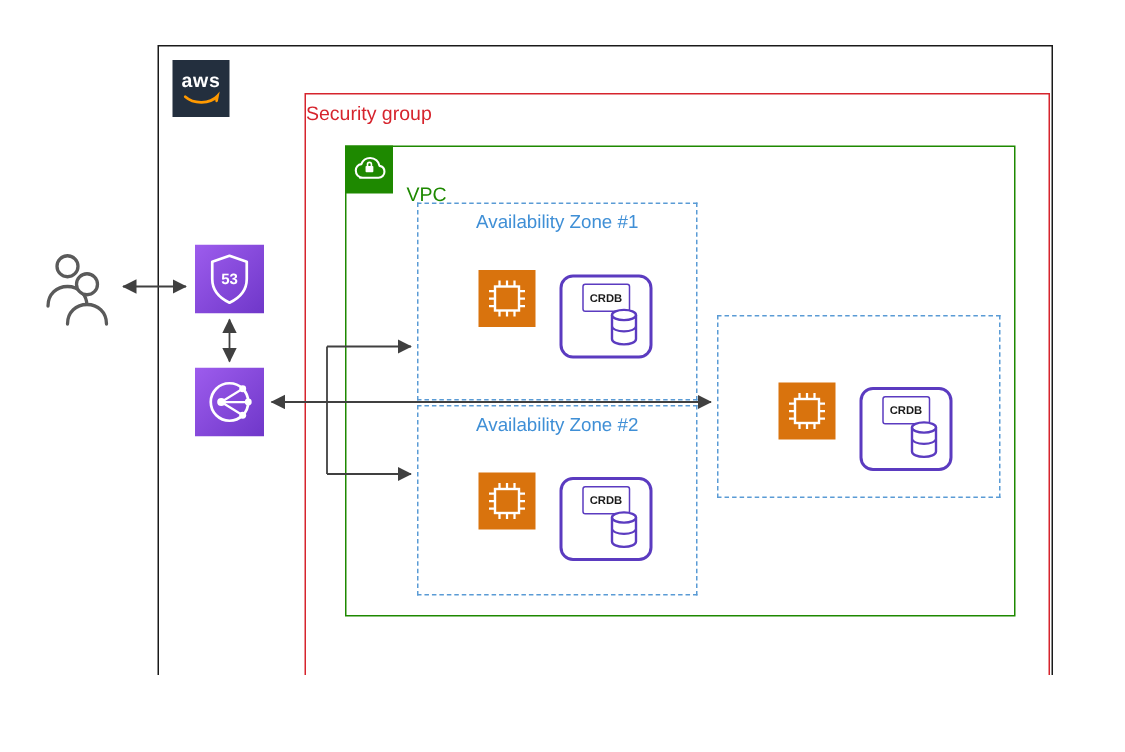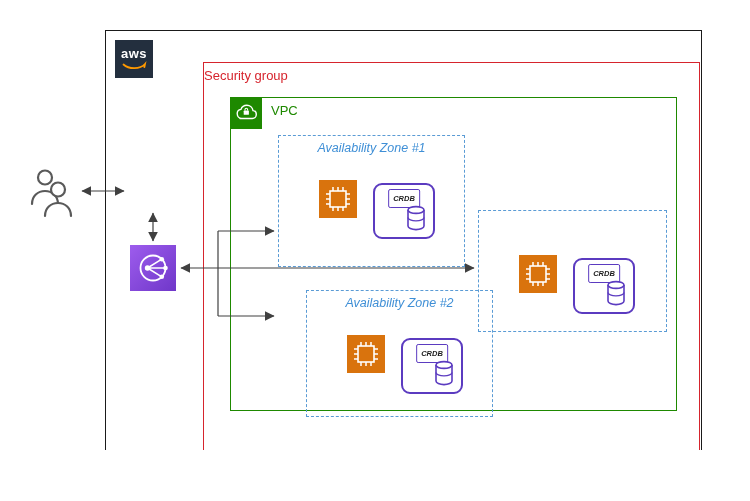--- a/index.html
+++ b/index.html
@@ -19,26 +19,26 @@
   .aws-logo svg { position:absolute; left:0; top:0; }
 
   
   .sg-box { left:203px; top:62px; width:495px; height:387px; border:1px solid #D6242D; }
   .sg-label { position:absolute; top:5px; left:0; right:0; text-align:left;
               color:#D6242D; font-size:13px; }
 
   
   .vpc-box { left:230px; top:97px; width:445px; height:312px; border:1px solid #1E8900; }
   .vpc-icon { position:absolute; left:-1px; top:-1px; width:32px; height:32px; background:#1E8900; }
-  .vpc-label { position:absolute; left:40px; top:5px; color:#1E8900; font-size:13px; }
-
-  
-  .az { border:1px dashed #5A9BD5;font-style:italic; }
+  .vpc-label { position:absolute; left:40px; top:24px; color:#1E8900; font-size:13px; }
+
+  
+  .az { border:1px dashed #5A9BD5; }
   .az1 { left:278px; top:135px; width:185px; height:130px; }
-  .az2 { left:278px; top:290px; width:185px; height:125px;margin-left:28px; }
+  .az2 { left:278px; top:270px; width:185px; height:125px; }
   .az3 { left:478px; top:210px; width:187px; height:120px; }
   .az-label { position:absolute; top:5px; left:0; right:0; text-align:center;
               color:#3F8FD6; font-size:12.5px; }
 
   .ec2 { position:absolute; left:40px; top:44px; width:38px; height:38px; background:#D9730D; }
   .crdb {
     position:absolute; left:94px; top:47px; width:62px; height:56px;
     border:2px solid #5B3BC0; border-radius:9px; background:#fff; box-sizing:border-box;
   }
   .crdb-label {
@@ -149,20 +149,33 @@
     <svg width="46" height="52" viewBox="0 0 46 52">
       <g stroke="#5A5A5A" stroke-width="2.2" fill="#fff" stroke-linecap="round">
         <circle cx="15" cy="10.5" r="7"></circle>
         <path d="M2 37 c0 -8 5.8 -13 13 -13 s13 5 13 13"></path>
         <circle cx="28" cy="22.5" r="7"></circle>
         <path d="M15 49 c0 -8 5.8 -13 13 -13 s13 5 13 13"></path>
       </g>
     </svg>
   </div>
 
+  <div class="abs r53">
+    <svg width="46" height="46" viewBox="0 0 46 46">
+      <defs>
+        <linearGradient id="purp1" x1="0" y1="0" x2="1" y2="1">
+          <stop offset="0" stop-color="#9D5CED"></stop>
+            <stop offset="1" stop-color="#6F37C9"></stop>
+        </linearGradient>
+      </defs>
+      <rect width="46" height="46" fill="url(#purp1)"></rect>
+      <path d="M23 7.5 L34.5 11.5 V23 C34.5 31 29.8 35.6 23 38.8 C16.2 35.6 11.5 31 11.5 23 V11.5 Z" stroke="#fff" stroke-width="1.8" fill="none" stroke-linejoin="round"></path>
+      <text x="23" y="26.5" text-anchor="middle" font-size="10" font-weight="bold" fill="#fff" font-family="Liberation Sans, sans-serif">53</text>
+    </svg>
+  </div>
 
   <div class="abs elb">
     <svg width="46" height="46" viewBox="0 0 46 46">
       <defs>
         <linearGradient id="purp2" x1="0" y1="0" x2="1" y2="1">
           <stop offset="0" stop-color="#9D5CED"></stop>
             <stop offset="1" stop-color="#6F37C9"></stop>
         </linearGradient>
       </defs>
       <rect width="46" height="46" fill="url(#purp2)"></rect>

